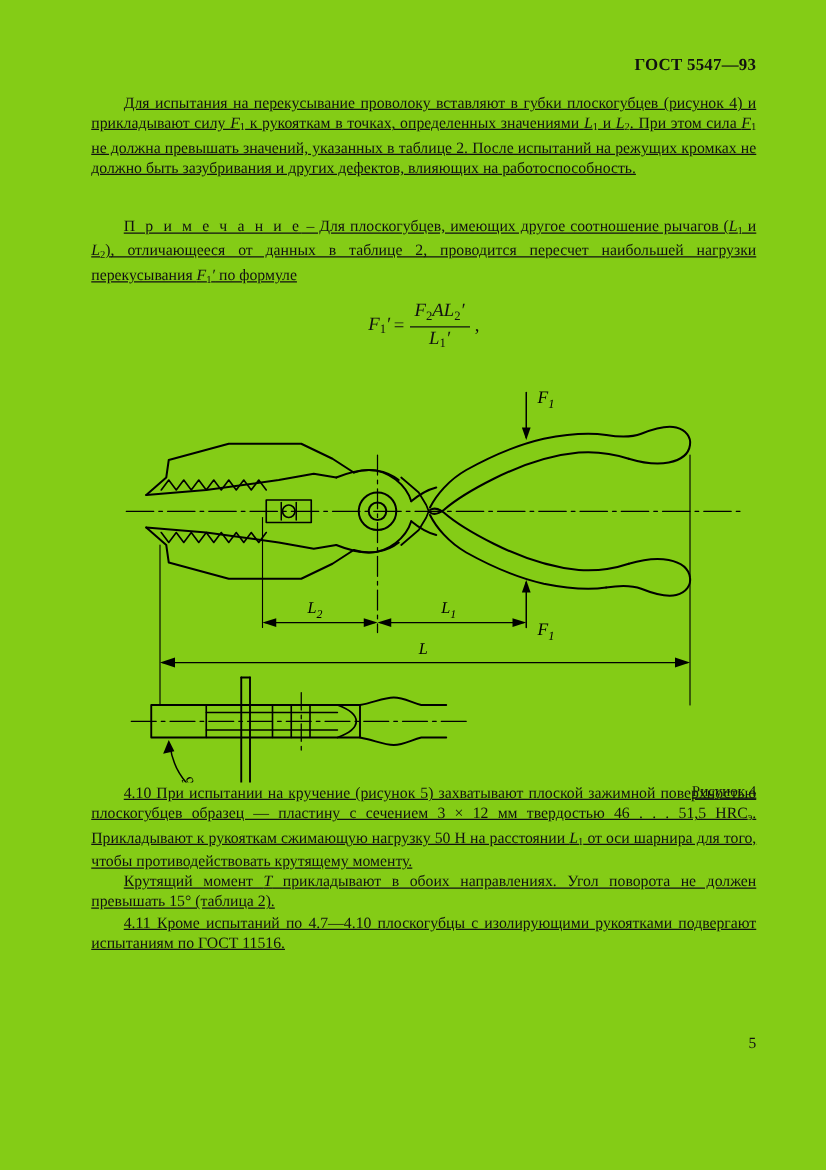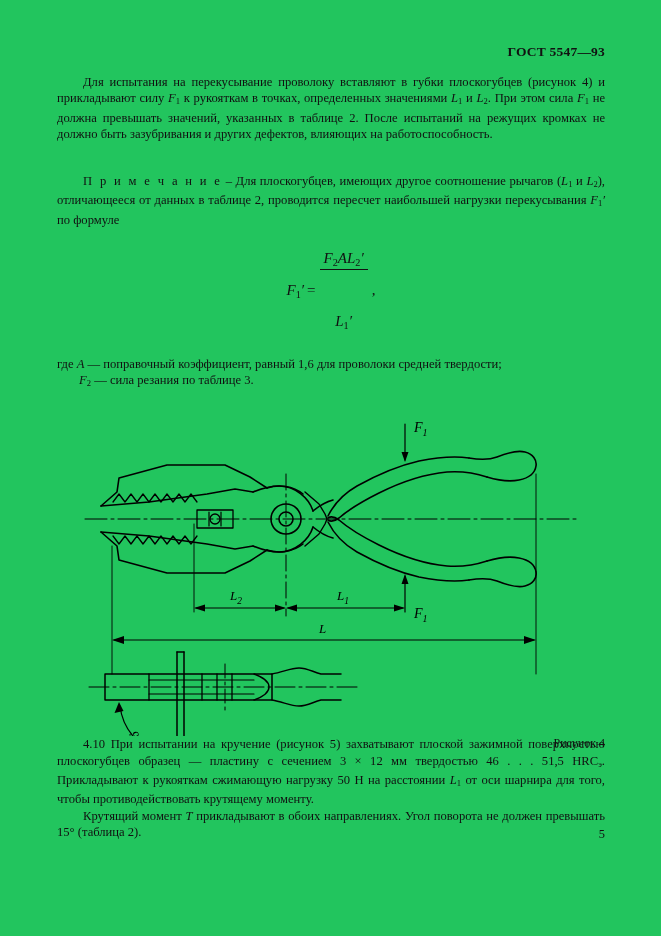--- a/index.html
+++ b/index.html
@@ -8,38 +8,39 @@
     background: #ffffff;
   }
   body {
     font-family: "Liberation Serif", "DejaVu Serif", serif;
     color: #111111;
   }
   .page {
     position: relative;
     width: 661px;
     height: 936px;
-    background: #22c55e;
+    background: #84cc16;
     overflow: hidden;
     box-sizing: border-box;
   }
   .header {
     position: absolute;
     top: 44px;
     right: 56px;
     font-weight: bold;
     font-size: 13.5px;
     letter-spacing: 0.2px;
     white-space: nowrap;
   }
   .content {
     position: absolute;
-    left: 57px;
+    left: 73px;
     right: 56px;
     top: 74px;
+    text-decoration: underline;
   }
   p.body {
     margin: 0;
     font-size: 12.6px;
     line-height: 16.2px;
     text-align: justify;
     text-justify: inter-word;
     text-indent: 26px;
     hyphens: manual;
   }
@@ -65,22 +66,21 @@
     display: inline-flex;
     align-items: center;
     justify-content: center;
     gap: 3px;
   }
   .frac {
     display: inline-flex;
     flex-direction: column;
     align-items: center;
     vertical-align: middle;
-    margin: 12px 1px;
-    gap: 42px;
+    margin: 0 1px;
   }
   .frac .num {
     padding: 0 4px 1px 4px;
     border-bottom: 1.1px solid #111;
     line-height: 1.15;
   }
   .frac .den {
     padding: 1px 4px 0 4px;
     line-height: 1.15;
   }
@@ -130,24 +130,20 @@
         <span><var>F</var><sub>1</sub><span class="ital">′</span></span>
         <span>=</span>
         <span class="frac">
           <span class="num"><var>F</var><sub>2</sub><var>A</var><var>L</var><sub>2</sub><span class="ital">′</span></span>
           <span class="den"><var>L</var><sub>1</sub><span class="ital">′</span></span>
         </span>
         <span>,</span>
       </span>
     </div>
 
-    <div class="where-block">
-      <div><span>где </span><var>A</var><span> — поправочный коэффициент, равный 1,6 для проволоки средней твердости;</span></div>
-      <div class="indent2"><var>F</var><sub>2</sub><span> — сила резания по таблице 3.</span></div>
-    </div>
 
     <div class="figure">
       <svg width="548" height="320" viewBox="0 0 548 320">
         <g fill="none" stroke="#000" stroke-width="1.6" stroke-linejoin="round" stroke-linecap="round">
 
           <path d="M44,90 L60,76 L62,62 L110,49 L168,49 L193,61 L210,72"></path>
           <path d="M44,90 L92,86 L150,78 L178,73 L196,76"></path>
 
           <path d="M56,86 L62,78 L68,86 L74,78 L80,86 L86,78 L92,86 L98,78 L104,86 L110,78 L116,86 L122,78 L128,86 L134,78 L140,86" stroke-width="1.3"></path>
 
@@ -255,17 +251,18 @@
 
       <div class="fig-caption">Рисунок 4</div>
     </div>
 
 
     <p class="body"><span>4.10 При испытании на кручение (рисунок 5) захватывают плоской зажимной поверхностью плоскогубцев образец — пластину с сечением 3 × 12 мм твердостью 46 . . . 51,5 HRC</span><sub>э</sub><span>. Прикладывают к рукояткам сжимающую нагрузку 50 Н на расстоянии </span><var>L</var><sub>1</sub><span> от оси шарнира для того, чтобы противодействовать крутящему моменту.</span></p>
 
     <p class="body"><span>Крутящий момент </span><var>T</var><span> прикладывают в обоих направлениях. Угол поворота      не должен превышать 15° (таблица 2).</span></p>
 
 
+    <p class="body">4.11 Кроме испытаний по 4.7—4.10 плоскогубцы с изолирующими рукоятками подвергают испытаниям по ГОСТ 11516.</p>
 
   </div>
 
   <div class="page-number">5</div>
 </div>
 
 </body></html>

